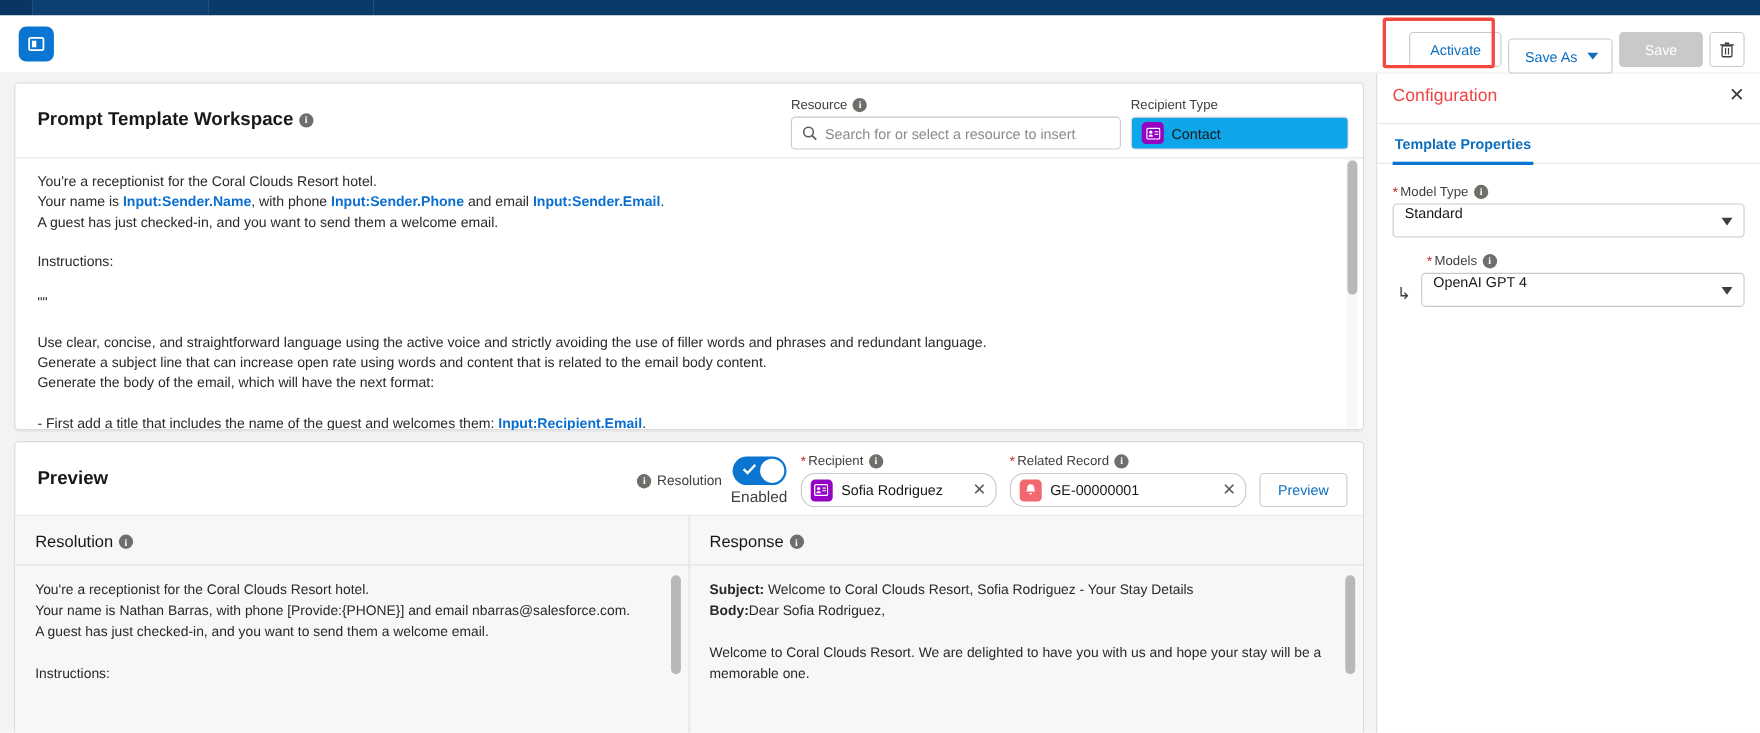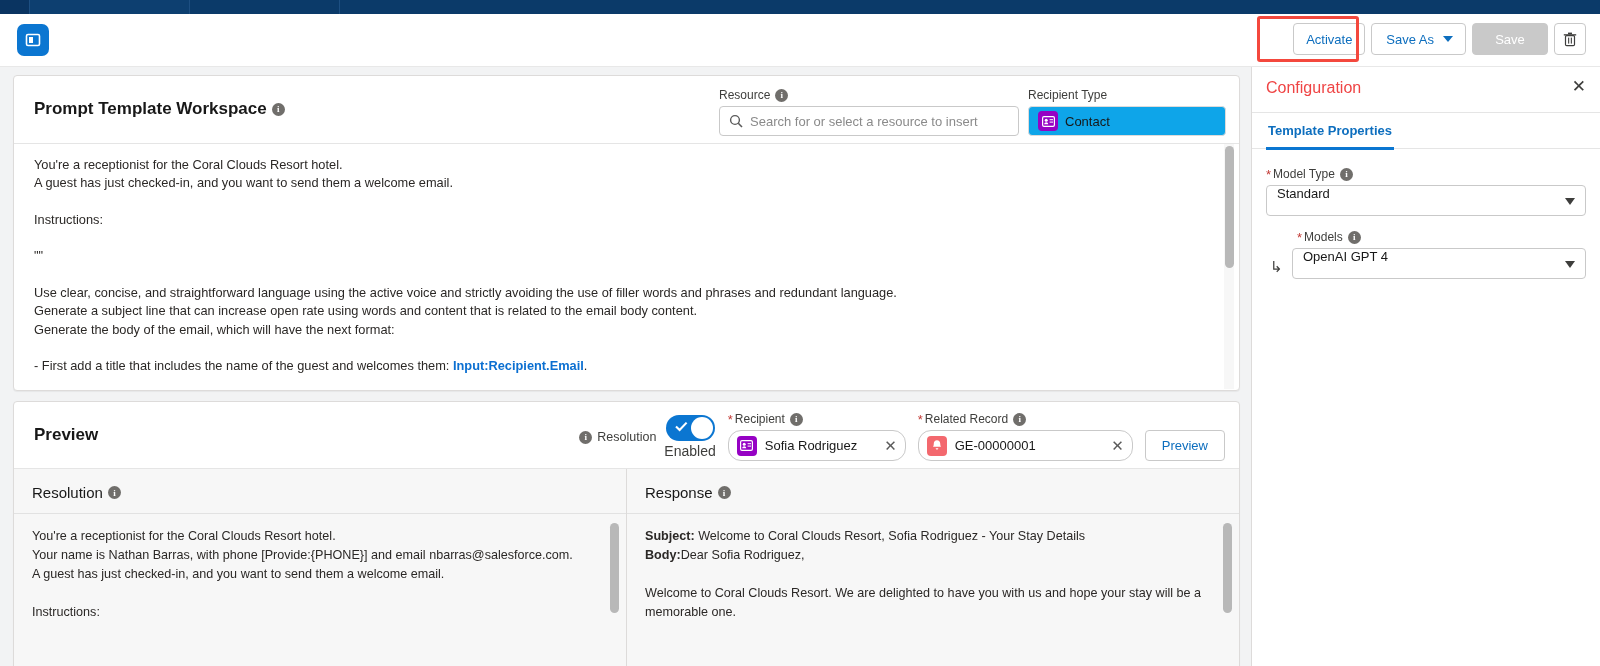--- a/index.html
+++ b/index.html
@@ -49,22 +49,22 @@
     border-radius: 4px;
     background: #fff;
     color: #0d6ebe;
     font-size: 13px;
     font-family: "Liberation Sans", sans-serif;
     display: flex; align-items: center; justify-content: center;
     padding: 0 14px;
     cursor: pointer;
     white-space: nowrap;
   }
-  .btn-activate { width: 72px; }
-  .btn-saveas { padding: 0 12px 0 14px; gap: 9px; }
+  .btn-activate { width: 84px; }
+  .btn-saveas { padding: 0 12px 0 14px; gap: 9px; margin-top: 12px; }
   .btn-saveas .caret {
     width: 0; height: 0;
     border-left: 5px solid transparent;
     border-right: 5px solid transparent;
     border-top: 6px solid #0d6ebe;
   }
   .btn-save {
     background: #c9c9c9; color: #ffffff;
     border-color: #c9c9c9; width: 76px;
   }
@@ -345,20 +345,21 @@
             </svg>
           </span>
           <span>Contact</span>
         </div>
       </div>
     </div>
 
     <div class="prompt-body">
       <div id="prompt-lines">
           <p>You're a receptionist for the Coral Clouds Resort hotel.</p>
+          <p><span>Your name is </span><span class="tok">Input:Sender.Name</span><span>, with phone </span><span class="tok">Input:Sender.Phone</span><span> and email </span><span class="tok">Input:Sender.Email</span><span>.</span></p>
           <p>A guest has just checked-in, and you want to send them a welcome email.</p>
           <div class="blank"></div>
           <p>Instructions:</p>
           <div class="blank"></div>
           <p>""</p>
           <div class="blank"></div>
           <p>Use clear, concise, and straightforward language using the active voice and strictly avoiding the use of filler words and phrases and redundant language.</p>
           <p>Generate a subject line that can increase open rate using words and content that is related to the email body content.</p>
           <p>Generate the body of the email, which will have the next format:</p>
           <div class="blank"></div>

